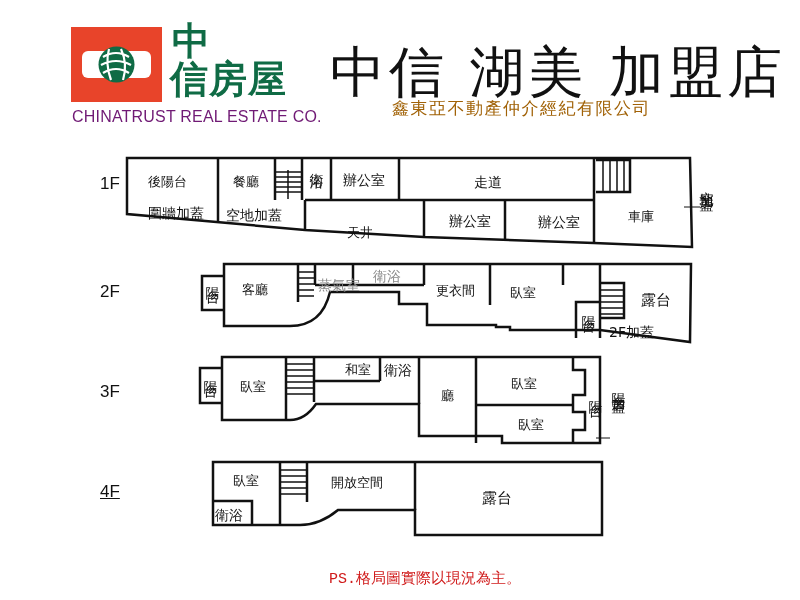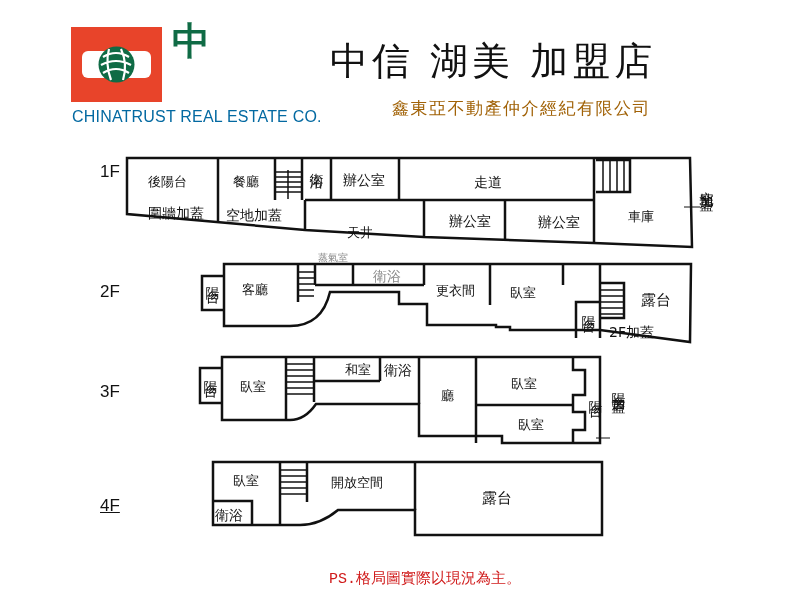--- a/index.html
+++ b/index.html
@@ -1,22 +1,22 @@
 <!DOCTYPE html>
 <html><head>
   <meta charset="utf-8">
   <style>
     html, body { margin: 0; padding: 0; background: #ffffff; }
     body { width: 800px; height: 600px; position: relative; overflow: hidden; font-family: "DejaVu Sans", sans-serif; }
     .logo-mark { position: absolute; left: 71px; top: 27px; width: 91px; height: 75px; }
     .logo-cn { position: absolute; left: 170px; top: 22px; color: #0f6b45; font-weight: bold; line-height: 1; }
     .logo-cn .l1 { font-size: 38px; display: block; margin-left: 2px; }
     .logo-cn .l2 { font-size: 38px; display: block; letter-spacing: 1px; }
-    .logo-en { position: absolute; left: 72px; top: 108px; font-family: "Liberation Sans", sans-serif; font-size: 16px; color: #0369a1; letter-spacing: 0.2px; white-space: nowrap; }
-    .title { position: absolute; left: 330px; top: 36px; font-family: "DejaVu Serif", serif; font-size: 38px; color: #111; letter-spacing: 4px; white-space: nowrap; }
+    .logo-en { position: absolute; left: 72px; top: 108px; font-family: "Liberation Sans", sans-serif; font-size: 16px; color: #701a75; letter-spacing: 0.2px; white-space: nowrap; }
+    .title { position: absolute; left: 330px; top: 36px; font-family: "DejaVu Serif", serif; font-size: 55px; color: #111; letter-spacing: 4px; white-space: nowrap; }
     .subtitle { position: absolute; left: 392px; top: 97px; font-family: "DejaVu Serif", serif; font-size: 17px; color: #a16207; letter-spacing: 1.5px; white-space: nowrap; }
     .plan { position: absolute; left: 0; top: 0; }
     .floor-label { position: absolute; font-family: "Liberation Sans", sans-serif; font-size: 17px; color: #111; }
     .room { position: absolute; font-size: 13px; color: #111; white-space: nowrap; }
     .room.sm { font-size: 14px; }
     .room.v { writing-mode: vertical-rl; letter-spacing: 2px; }
     .room.faint { color: #888; }
     .footer { position: absolute; left: 289px; top: 569px; font-size: 15px; color: #d01a1a; white-space: nowrap; }
     .footer .ps { font-family: Liberation Mono, monospace; margin-left: 40px; }
   </style>
@@ -28,20 +28,21 @@
     <rect x="0" y="0" width="40" height="75" fill="#e8442a"></rect>
     <rect x="51" y="0" width="40" height="75" fill="#e8442a"></rect>
     <rect x="40" y="0" width="11" height="22" fill="#e8442a"></rect>
     <rect x="40" y="53" width="11" height="22" fill="#e8442a"></rect>
     <rect x="11" y="24" width="69" height="27" rx="6" fill="#ffffff"></rect>
     <circle cx="45.5" cy="37.5" r="18" fill="#0f6b45"></circle>
     <path d="M32 30 Q45 22 58 30 M30 38 Q45 30 60 38 M32 46 Q45 38 58 46 M38 22 Q34 37 40 53 M50 22 Q57 37 52 53" stroke="#fff" stroke-width="2.2" fill="none"></path>
   </svg>
   <div class="logo-cn">
     <span class="l1">中</span>
+    <span class="l2">信房屋</span>
   </div>
   <div class="logo-en">CHINATRUST REAL ESTATE CO.</div>
 </div>
 
 <div class="title">中信 湖美 加盟店</div>
 <div class="subtitle">鑫東亞不動產仲介經紀有限公司</div>
 
 <svg class="plan" width="800" height="600" viewBox="0 0 800 600">
   <g stroke="#111" stroke-width="2.5" fill="none" stroke-linejoin="miter">
 
@@ -128,41 +129,41 @@
       <line x1="281" y1="494" x2="306" y2="494"></line>
     </g>
   </g>
 
   <g stroke="#111" stroke-width="1">
     <line x1="684" y1="207" x2="700" y2="207"></line>
     <line x1="596" y1="438" x2="610" y2="438"></line>
   </g>
 </svg>
 
-<div class="floor-label" style="left:100px;top:162px;">1F</div>
+<div class="floor-label" style="left:100px;top:174px;">1F</div>
 <div class="floor-label" style="left:100px;top:282px;">2F</div>
 <div class="floor-label" style="left:100px;top:382px;">3F</div>
-<div class="floor-label" style="left:100px;top:496px;text-decoration:underline;">4F</div>
+<div class="floor-label" style="left:100px;top:482px;text-decoration:underline;">4F</div>
 
 <div class="room" style="left:148px;top:173px;">後陽台</div>
 <div class="room sm" style="left:148px;top:205px;">圍牆加蓋</div>
 <div class="room" style="left:233px;top:173px;">餐廳</div>
 <div class="room sm" style="left:226px;top:207px;">空地加蓋</div>
 <div class="room sm v" style="left:308px;top:162px;">衛浴</div>
 <div class="room sm" style="left:343px;top:172px;">辦公室</div>
 <div class="room" style="left:347px;top:224px;">天井</div>
 <div class="room sm" style="left:449px;top:213px;">辦公室</div>
 <div class="room sm" style="left:474px;top:174px;">走道</div>
 <div class="room sm" style="left:538px;top:214px;">辦公室</div>
 <div class="room" style="left:628px;top:208px;">車庫</div>
 <div class="room sm v" style="left:698px;top:180px;">空地加蓋</div>
 
 <div class="room sm v" style="left:204px;top:276px;">陽台</div>
 <div class="room" style="left:242px;top:281px;">客廳</div>
-<div class="room sm faint" style="left:318px;top:251px;font-size:10px;">蒸氣室</div>
+<div class="room sm faint" style="left:318px;top:277px;font-size:14px;">蒸氣室</div>
 <div class="room sm faint" style="left:373px;top:268px;">衛浴</div>
 <div class="room" style="left:436px;top:282px;">更衣間</div>
 <div class="room" style="left:510px;top:284px;">臥室</div>
 <div class="room sm v" style="left:580px;top:305px;">陽台</div>
 <div class="room" style="left:641px;top:291px;font-size:15px;">露台</div>
 <div class="room sm" style="left:609px;top:324px;">2F加蓋</div>
 
 <div class="room sm v" style="left:202px;top:370px;">陽台</div>
 <div class="room" style="left:240px;top:378px;">臥室</div>
 <div class="room" style="left:331px;top:361px;margin-left:14px;">和室</div>

